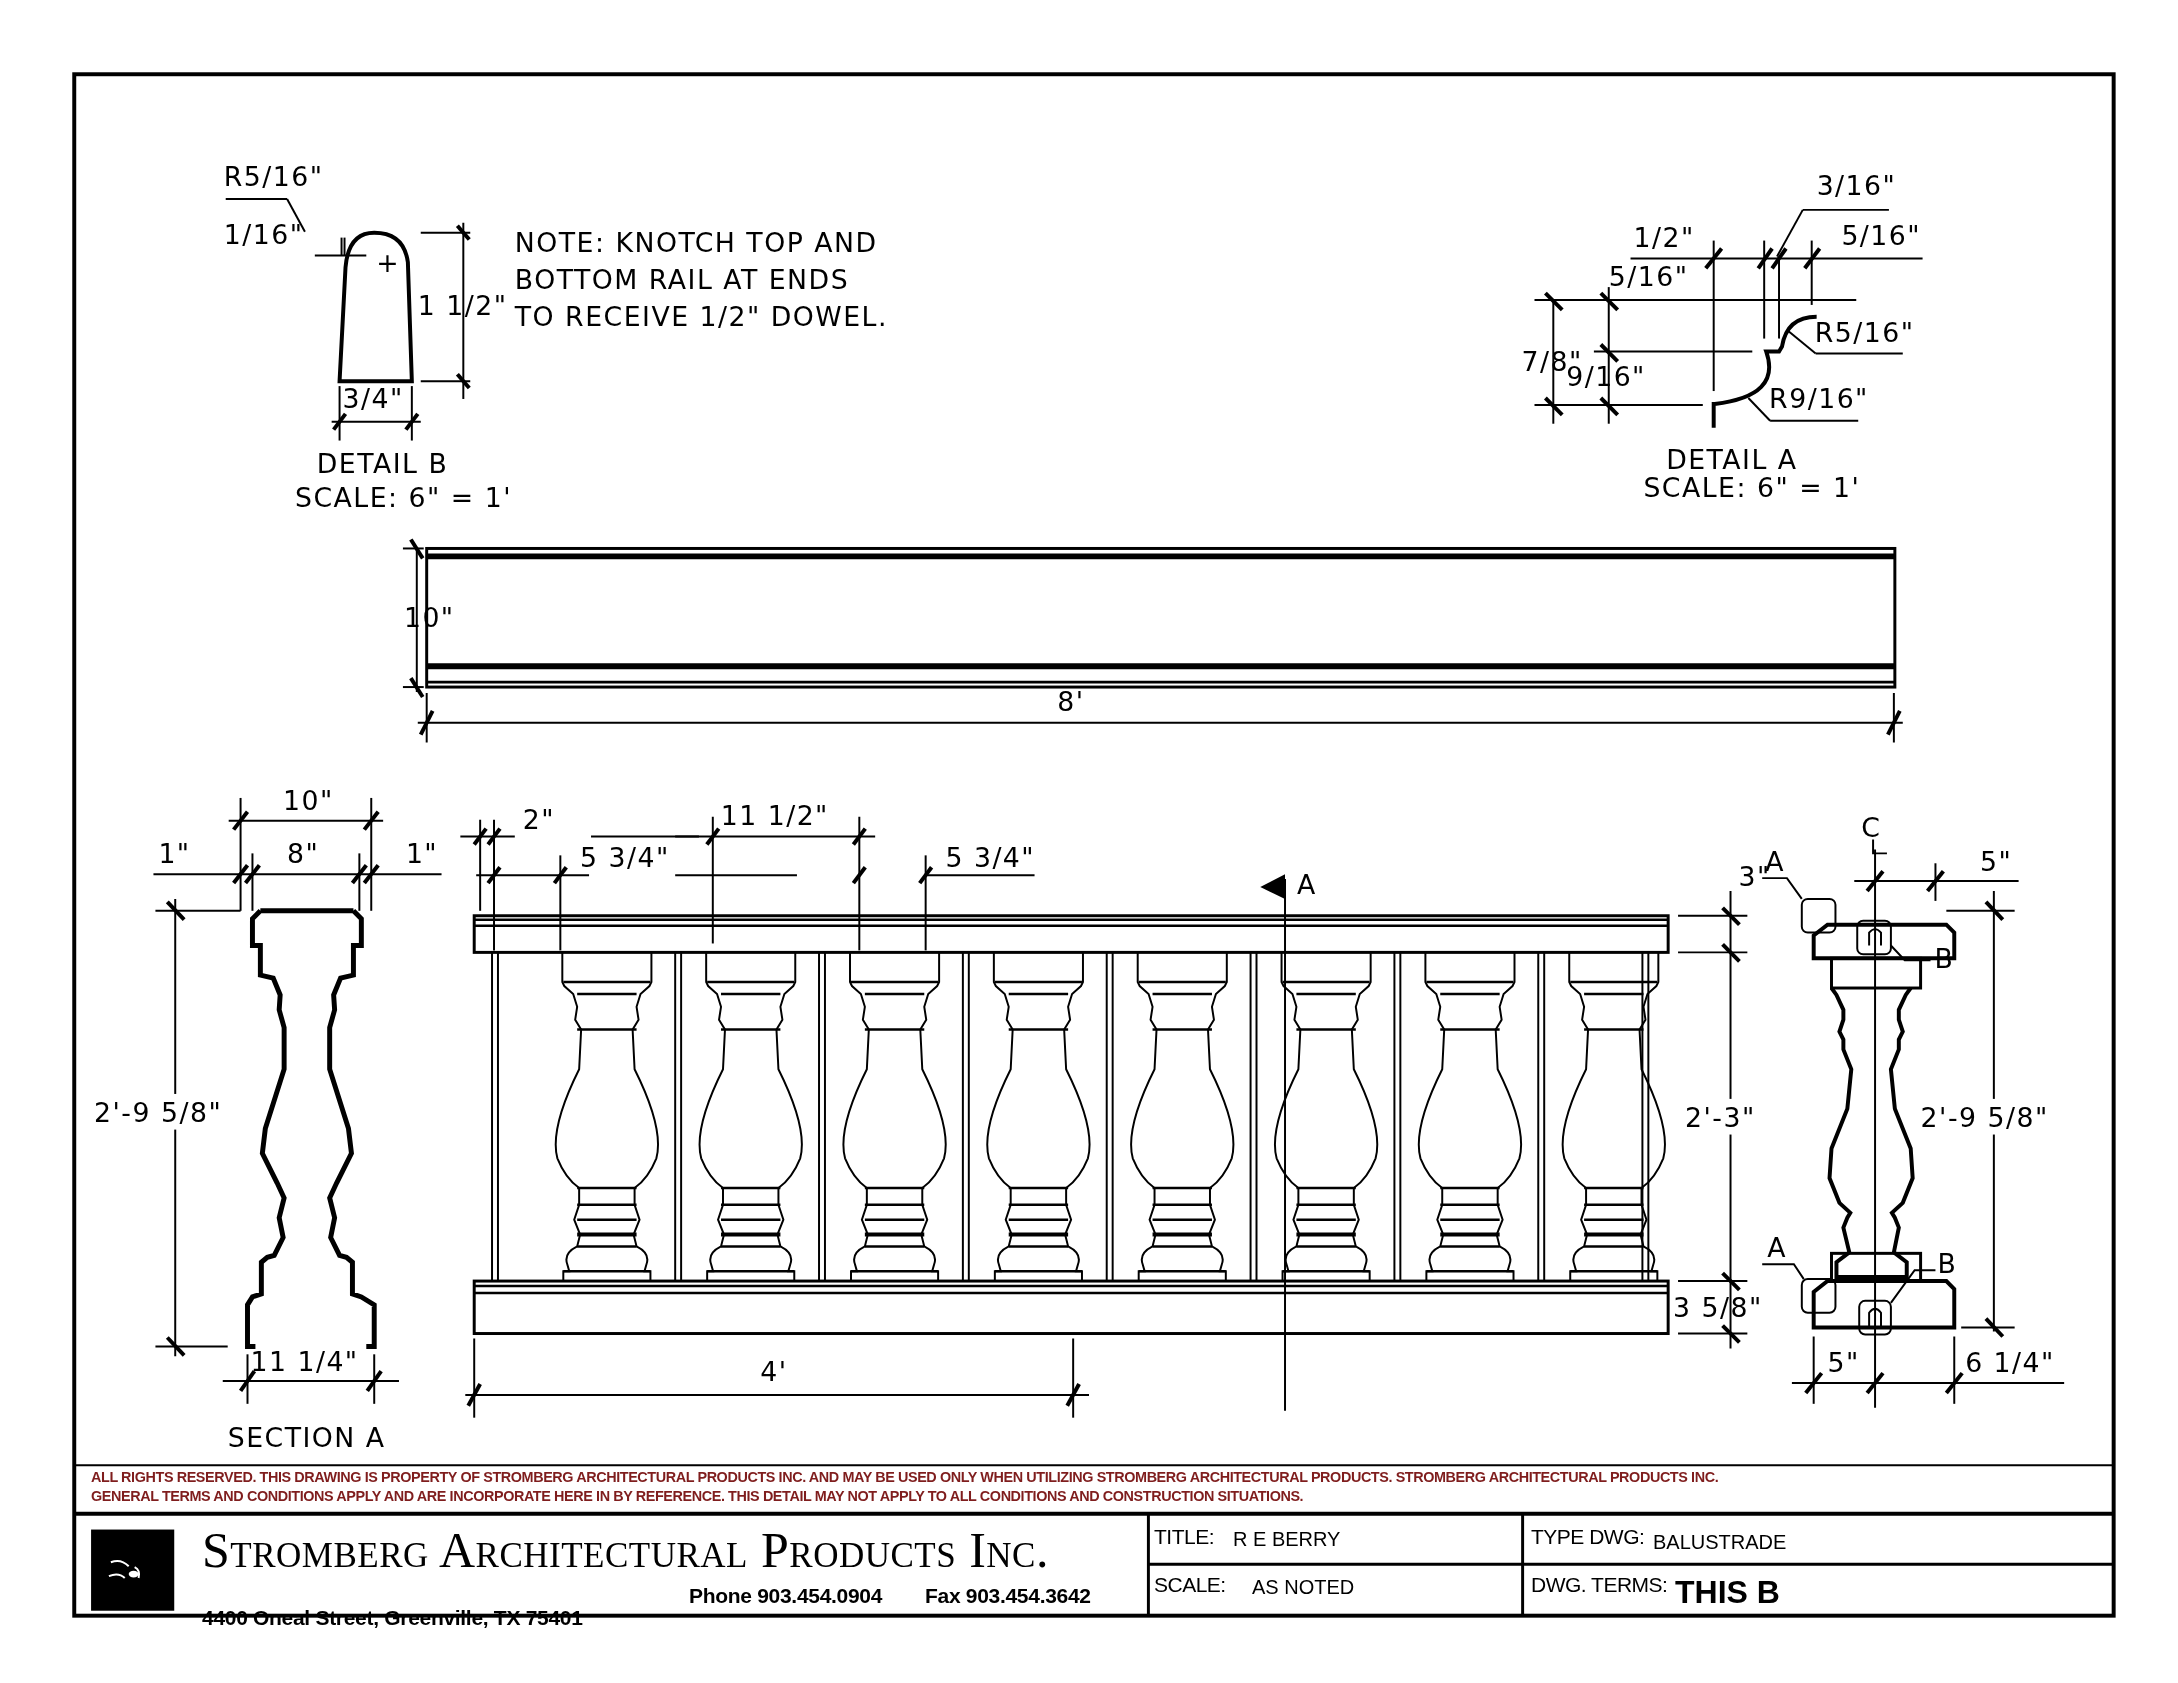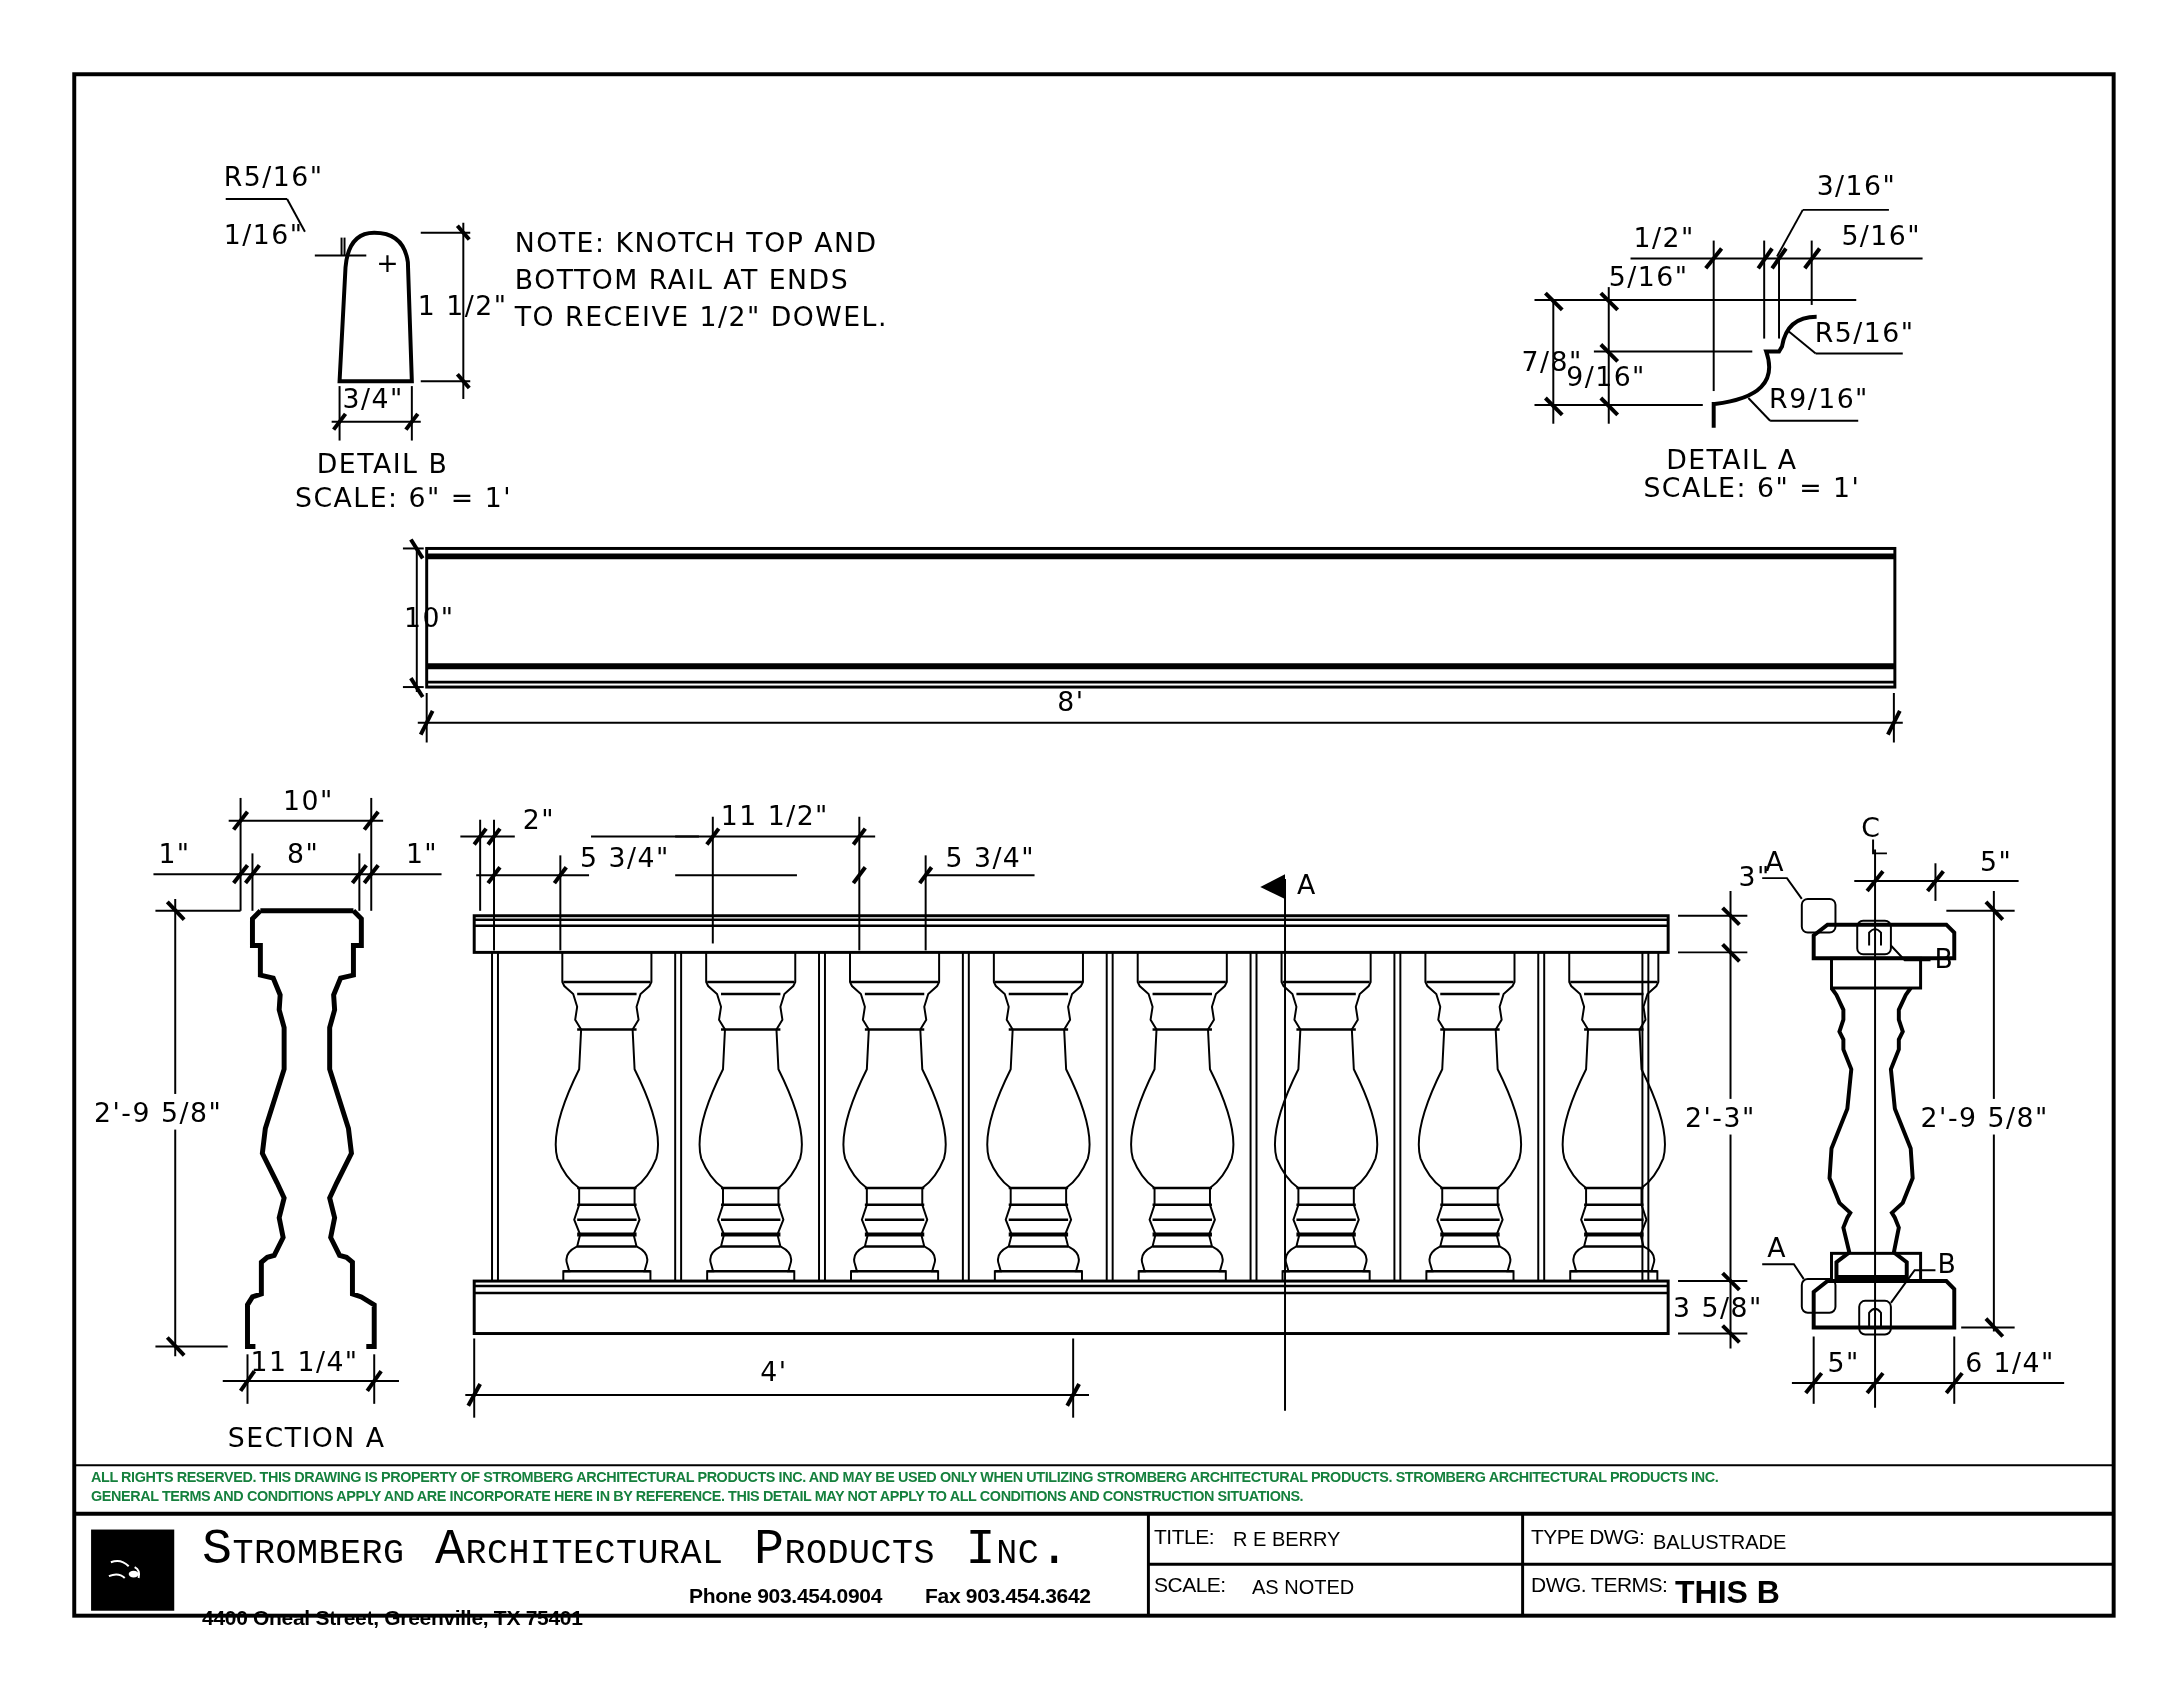--- a/index.html
+++ b/index.html
@@ -3,22 +3,22 @@
 <meta charset="utf-8">
 <style>
   html, body { margin:0; padding:0; background:#ffffff; }
   body { width:2178px; height:1683px; position:relative; overflow:hidden; font-family:"Liberation Sans", sans-serif; }
   #sheet { position:absolute; left:0; top:0; }
   .cad { font-family:"DejaVu Sans", sans-serif; font-size:27px; fill:#000; letter-spacing:1.5px; }
   .ln { stroke:#000; stroke-width:2; fill:none; }
   .lnb { stroke:#000; stroke-width:4; fill:none; }
   .lnh { stroke:#000; stroke-width:5; fill:none; }
   .tick { stroke:#000; stroke-width:4; }
-  .legal { position:absolute; left:91px; width:2020px; font-family:"Liberation Sans", sans-serif; font-weight:bold; font-size:14.4px; line-height:19px; letter-spacing:-0.4px; color:#15803d; }
-  .tb-company { position:absolute; left:202px; top:1521px; width:941px; font-family:Liberation Mono, monospace; font-size:50px; letter-spacing:0.5px; color:#000; font-variant:small-caps; }
+  .legal { position:absolute; left:91px; width:2020px; font-family:"Liberation Sans", sans-serif; font-weight:bold; font-size:14.4px; line-height:19px; letter-spacing:-0.4px; color:#7f1d1d; }
+  .tb-company { position:absolute; left:202px; top:1521px; width:941px; font-family:Liberation Serif, serif; font-size:50px; letter-spacing:0.5px; color:#000; font-variant:small-caps; }
   .tb-addr { position:absolute; top:1584px; font-family:"Liberation Sans", sans-serif; font-weight:bold; font-size:21px; color:#000; letter-spacing:-0.3px; }
   .tb-lbl { position:absolute; font-family:"Liberation Sans", sans-serif; font-size:21px; color:#000; letter-spacing:-0.5px; }
   .tb-val { position:absolute; font-family:"Liberation Sans", sans-serif; font-size:20px; color:#000; }
   .tb-val-bold { font-weight:bold; font-size:32px; }
 </style>
 </head>
 <body>
 
 <svg id="sheet" width="2178" height="1683" viewBox="0 0 2200 1700" xmlns="http://www.w3.org/2000/svg">
 

